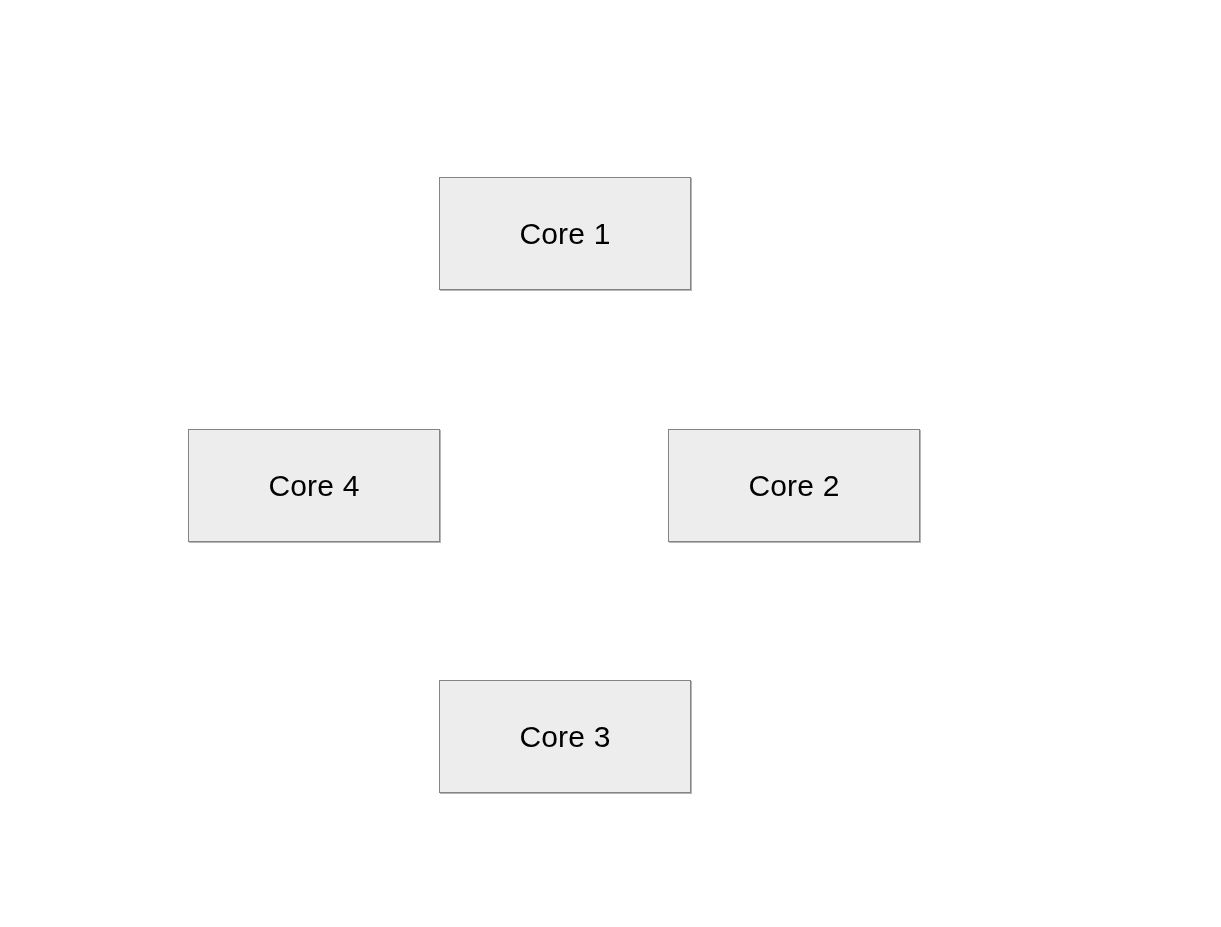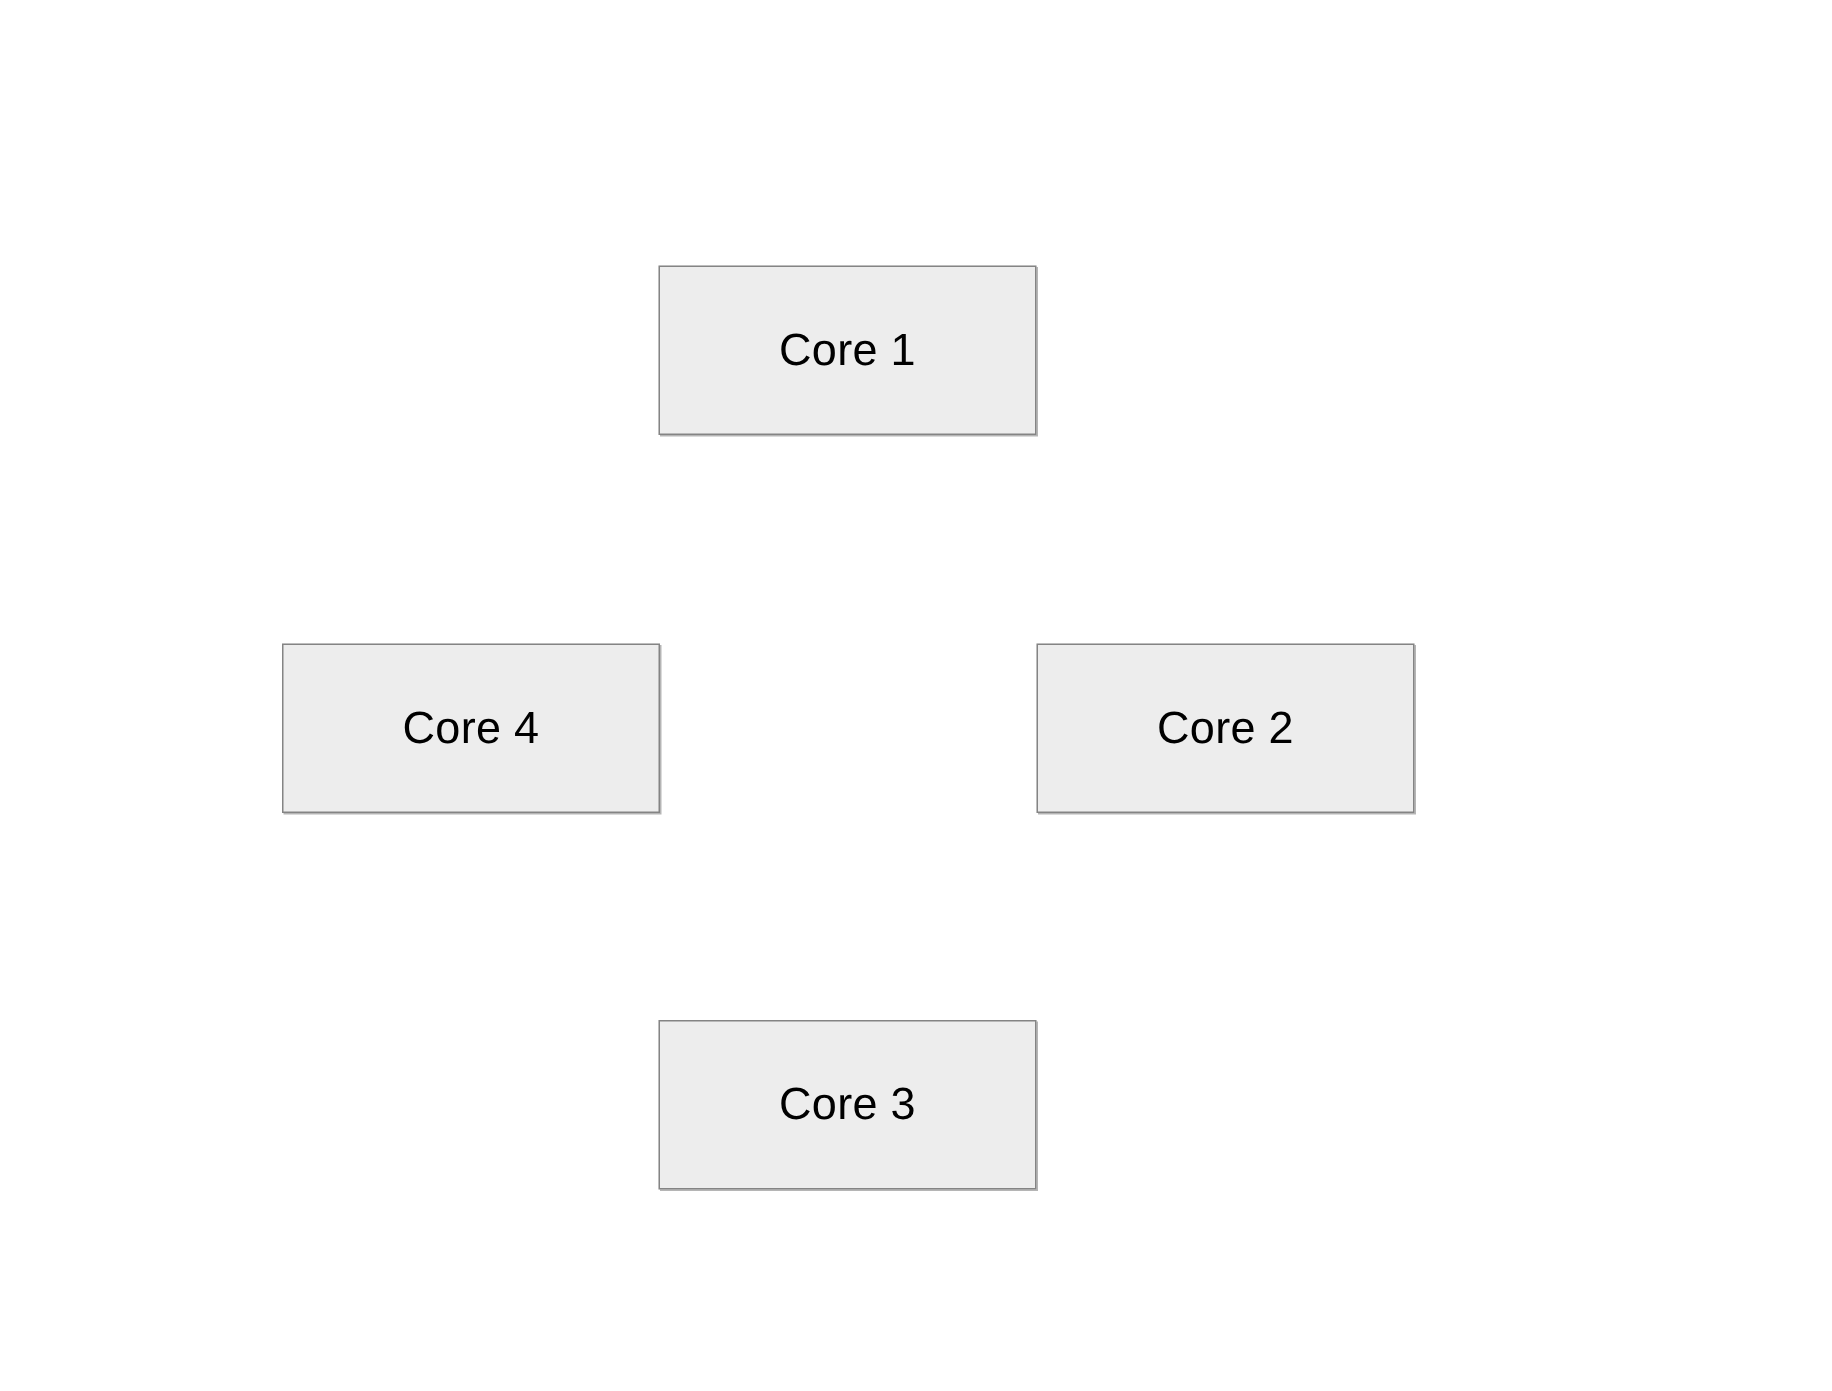--- a/index.html
+++ b/index.html
@@ -40,21 +40,21 @@
     font-size: 30px;
     line-height: 1;
     color: #000000;
     letter-spacing: 0.2px;
     white-space: nowrap;
   }
 
   
   #node-core-1 { left: 439px; top: 177px; }
   #node-core-4 { left: 188px; top: 429px; }
-  #node-core-2 { left: 691px; top: 429px; }
+  #node-core-2 { left: 668px; top: 429px; }
   #node-core-3 { left: 439px; top: 680px; align-items: center; }
 </style>
 </head>
 <body>
 
 <div id="canvas">
 
   <div class="node" id="node-core-1">
     <span class="node-label">Core 1</span>
   </div>

